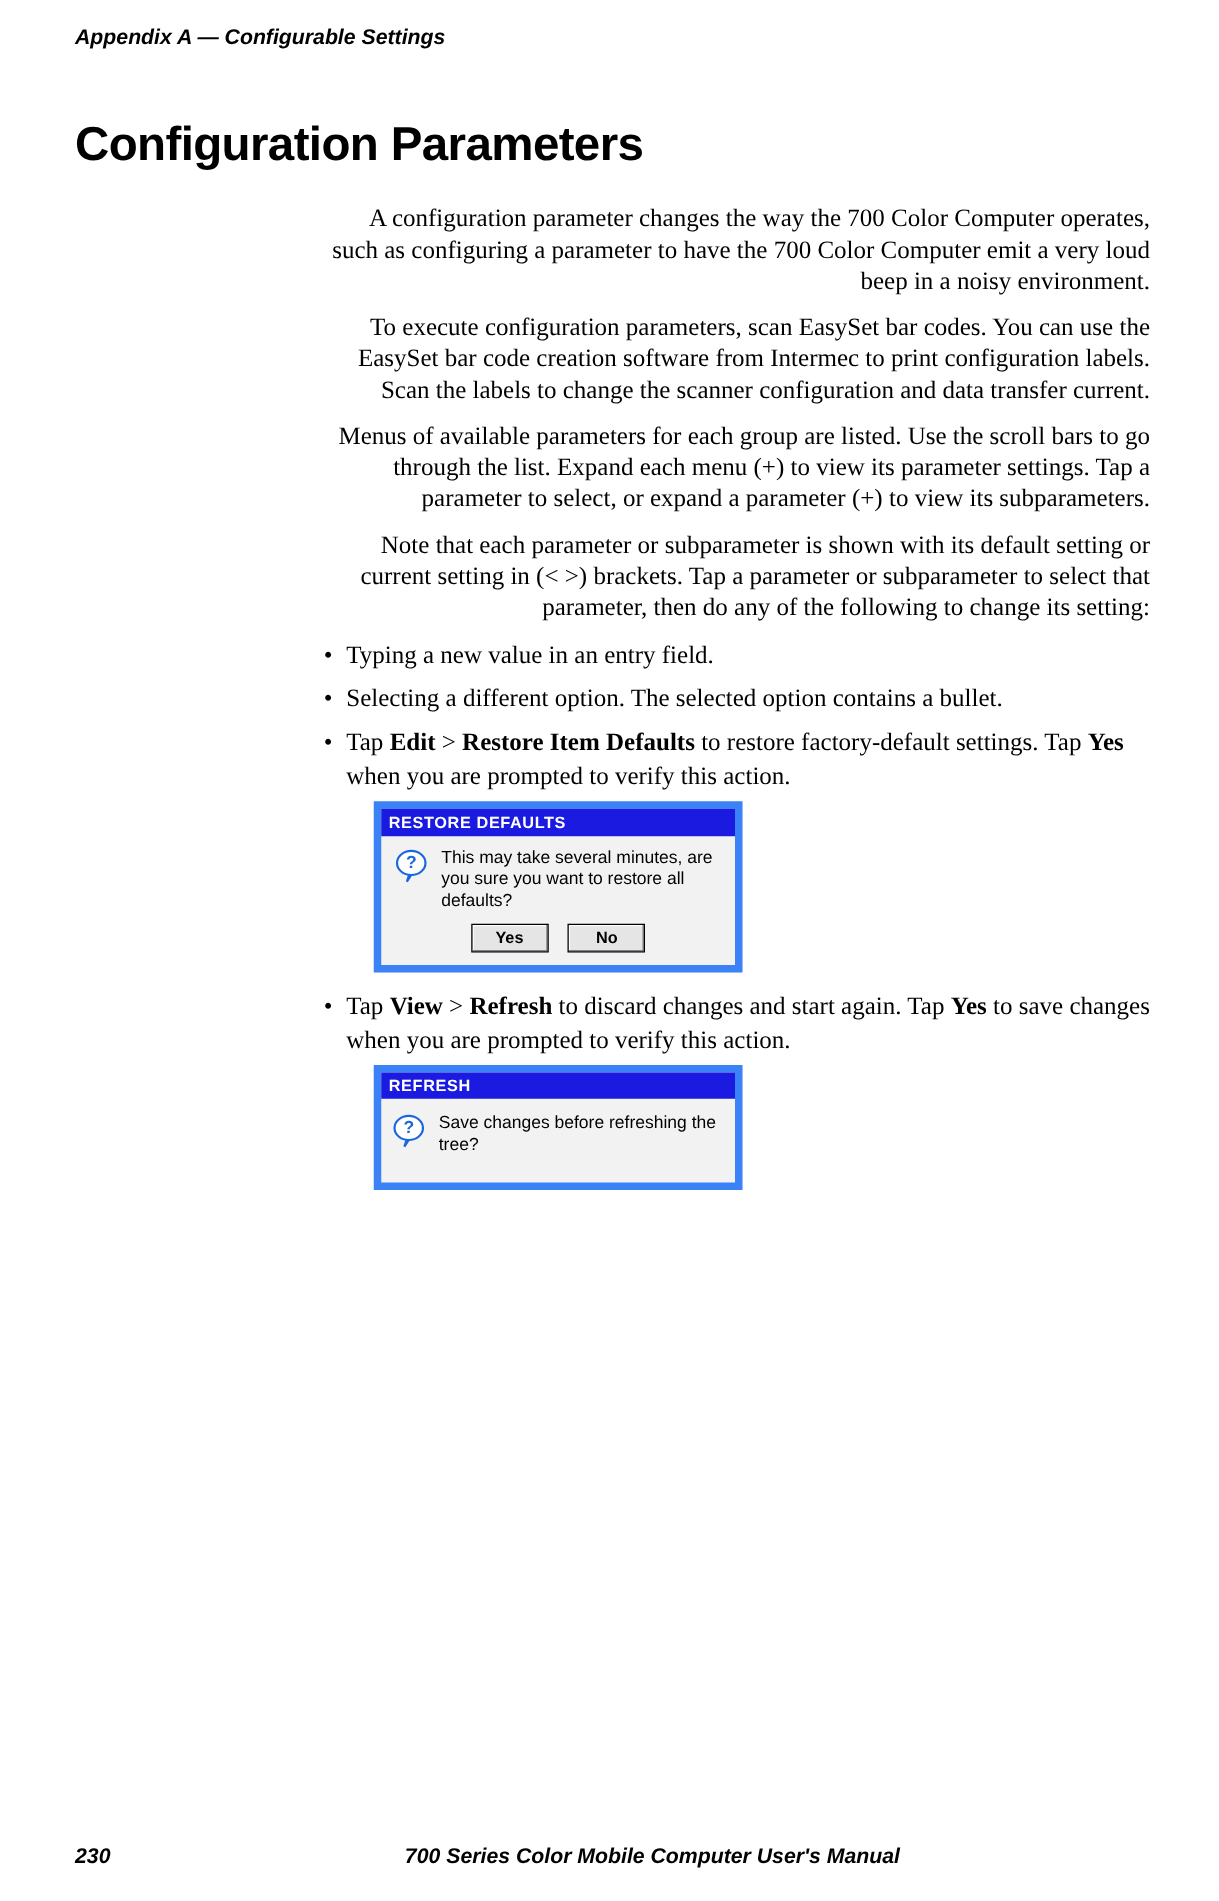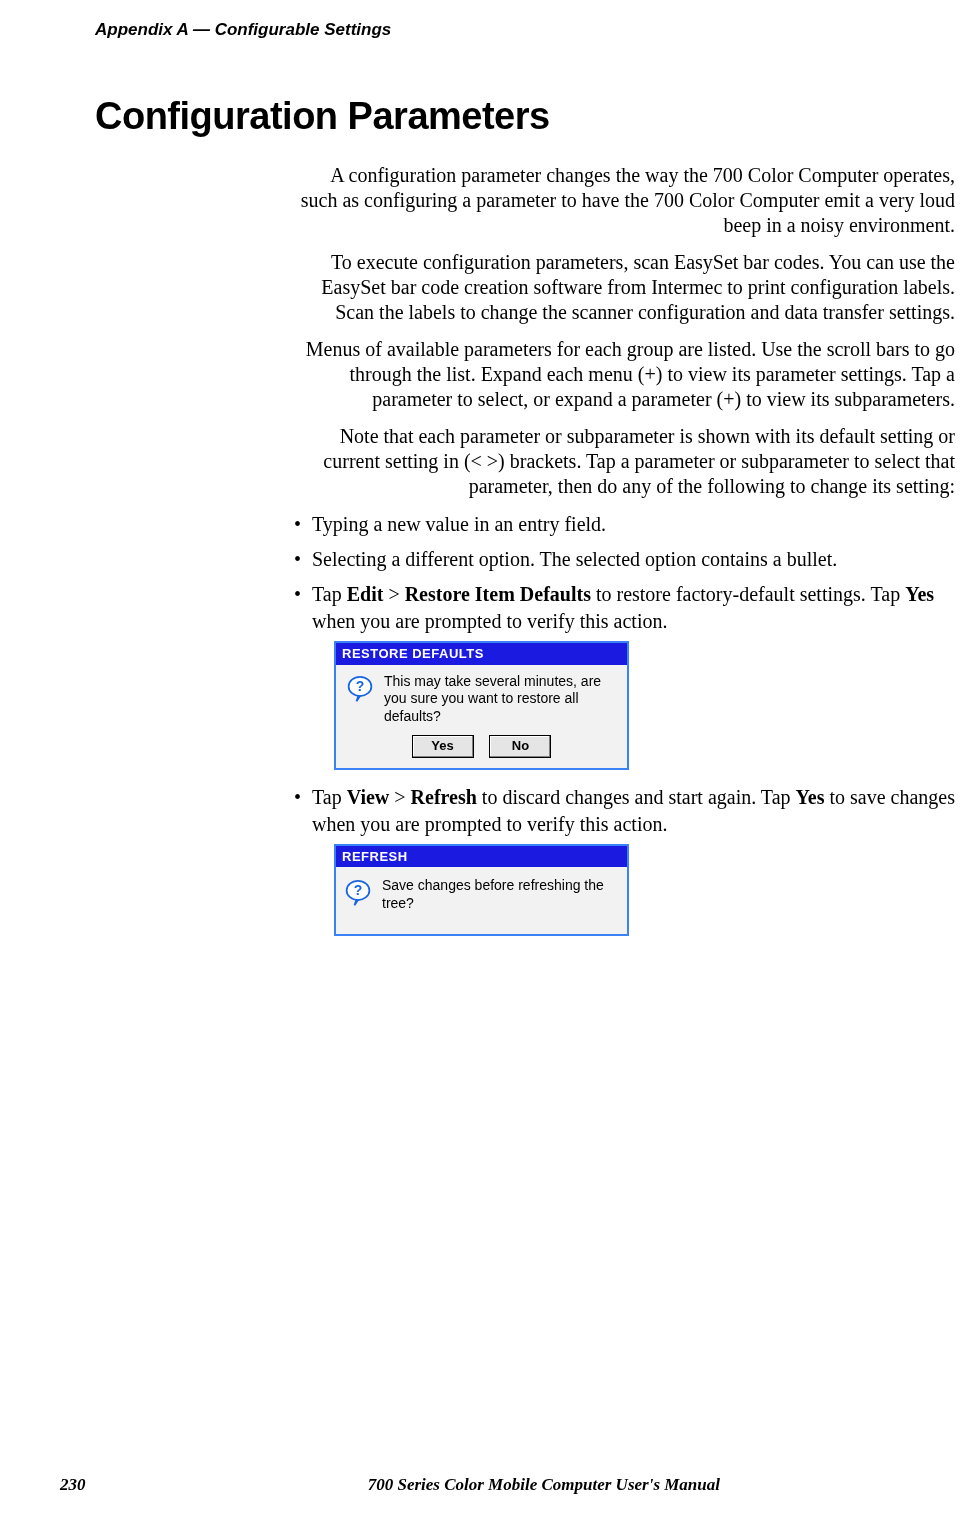--- a/index.html
+++ b/index.html
@@ -10,21 +10,21 @@
     font-family: "Times New Roman", "Adobe Garamond Pro", Garamond, serif;
     color: #000;
     width: 975px;
     height: 1521px;
     position: relative;
   }
   .page {
     width: 780px;
     height: 1521px;
     position: relative;
-    padding: 20px 60px 30px 95px;
+    padding: 20px 60px 30px 60px;
     box-sizing: border-box;
   }
   .header-line {
     font-family: "Myriad Pro", "Segoe UI", Arial, sans-serif;
     font-weight: 700;
     font-style: italic;
     font-size: 17px;
     margin: 0 0 55px 0;
   }
   h1.section-title {
@@ -59,21 +59,21 @@
     content: "•";
     position: absolute;
     left: 4px;
     top: 0;
     font-size: 20px;
   }
   .dlg-wrap {
     margin: 6px 0 14px 22px;
   }
   .dlg {
-    border: 2px solid #3b82f6;
+    border: 6px solid #3b82f6;
     background: #f2f2f2;
     font-family: Tahoma, "MS Sans Serif", Arial, sans-serif;
     font-size: 14px;
     color: #000;
     width: 295px;
     box-sizing: border-box;
   }
   .dlg-title {
     background: #1a1ae0;
     color: #fff;
@@ -123,40 +123,40 @@
   .dlg2 .dlg-body { padding: 10px 8px 12px 8px; }
   .dlg2 .dlg-button { min-width: 70px; margin: 0 6px; }
 
   .footer {
     position: absolute;
     left: 60px;
     right: 60px;
     bottom: 26px;
     display: flex;
     justify-content: space-between;
-    font-family: Liberation Serif, serif;
+    font-family: Liberation Sans, sans-serif;
     font-weight: 700;
     font-style: italic;
     font-size: 17px;
   }
   .bold { font-weight: 700; }
 </style>
 </head>
 <body>
 
 <div class="page">
   <div class="header-line">
     <span>Appendix A</span><span> —  </span><span>Configurable Settings</span>
   </div>
 
   <h1 class="section-title">Configuration Parameters</h1>
 
   <div class="body-col">
     <p>A configuration parameter changes the way the 700 Color Computer operates, such as configuring a parameter to have the 700 Color Computer emit a very loud beep in a noisy environment.</p>
-    <p>To execute configuration parameters, scan EasySet bar codes. You can use the EasySet bar code creation software from Intermec to print configuration labels. Scan the labels to change the scanner configuration and data transfer settings.</p>
+    <p>To execute configuration parameters, scan EasySet bar codes. You can use the EasySet bar code creation software from Intermec to print configuration labels. Scan the labels to change the scanner configuration and data transfer current.</p>
     <p>Menus of available parameters for each group are listed. Use the scroll bars to go through the list. Expand each menu (+) to view its parameter settings. Tap a parameter to select, or expand a parameter (+) to view its subparameters.</p>
     <p>Note that each parameter or subparameter is shown with its default setting or current setting in (&lt; &gt;) brackets. Tap a parameter or subparameter to select that parameter, then do any of the following to change its setting:</p>
 
     <ul class="actions">
       <li><span>Typing a new value in an entry field.</span></li>
       <li><span>Selecting a different option. The selected option contains a bullet.</span></li>
       <li>
         <span>Tap </span><span class="bold">Edit</span><span> &gt; </span><span class="bold">Restore Item Defaults</span><span> to restore factory-default settings. Tap </span><span class="bold">Yes</span><span> when you are prompted to verify this action.</span>
 
         <div class="dlg-wrap">

